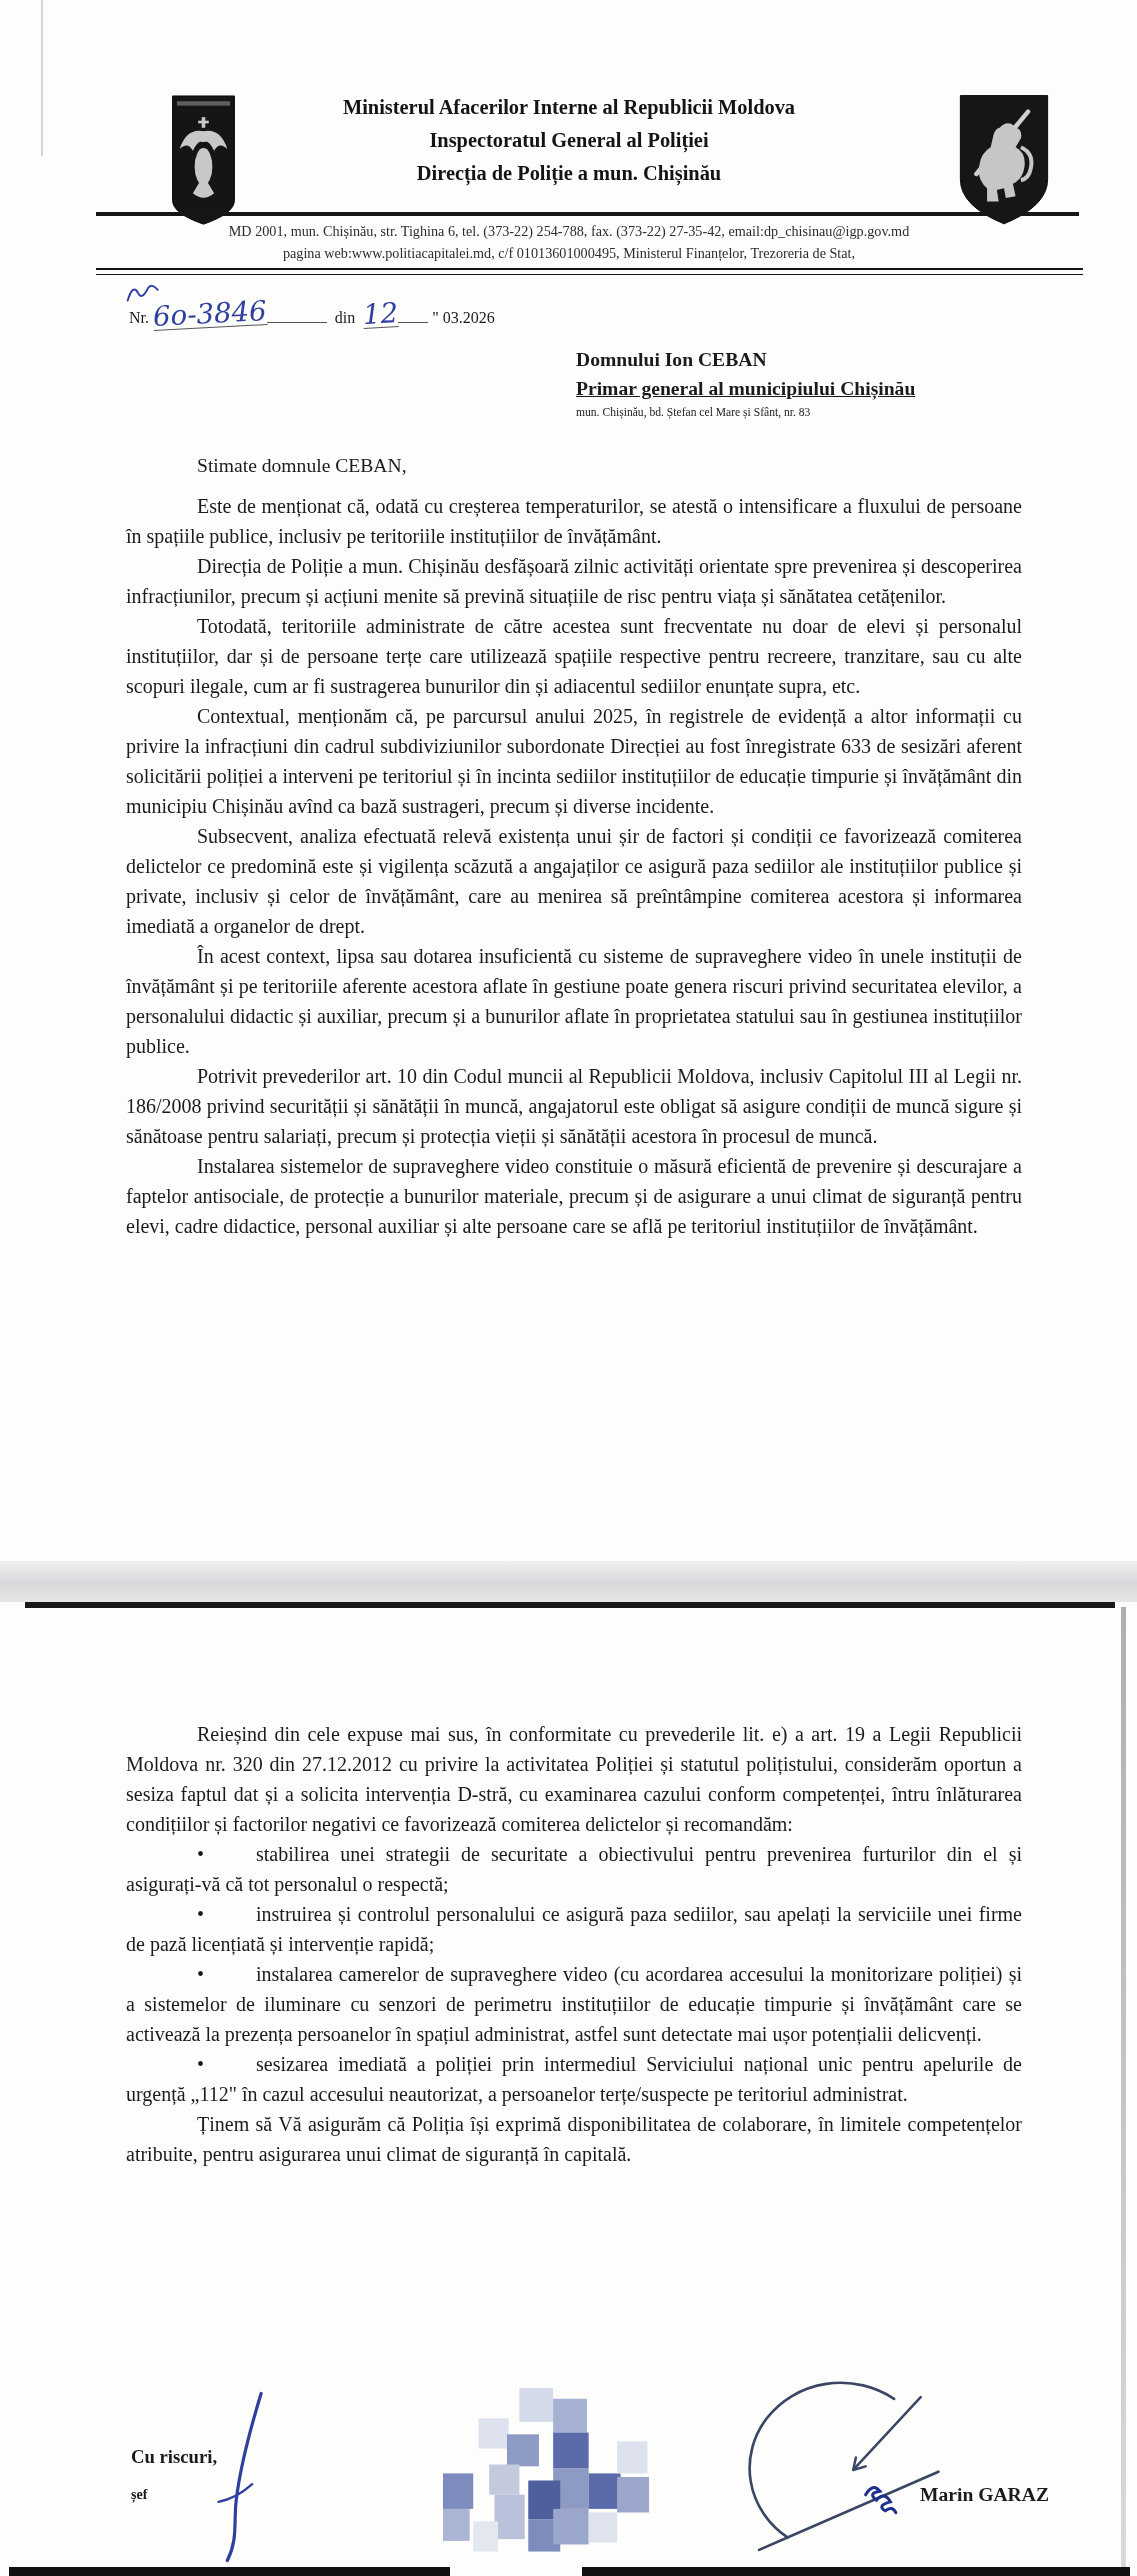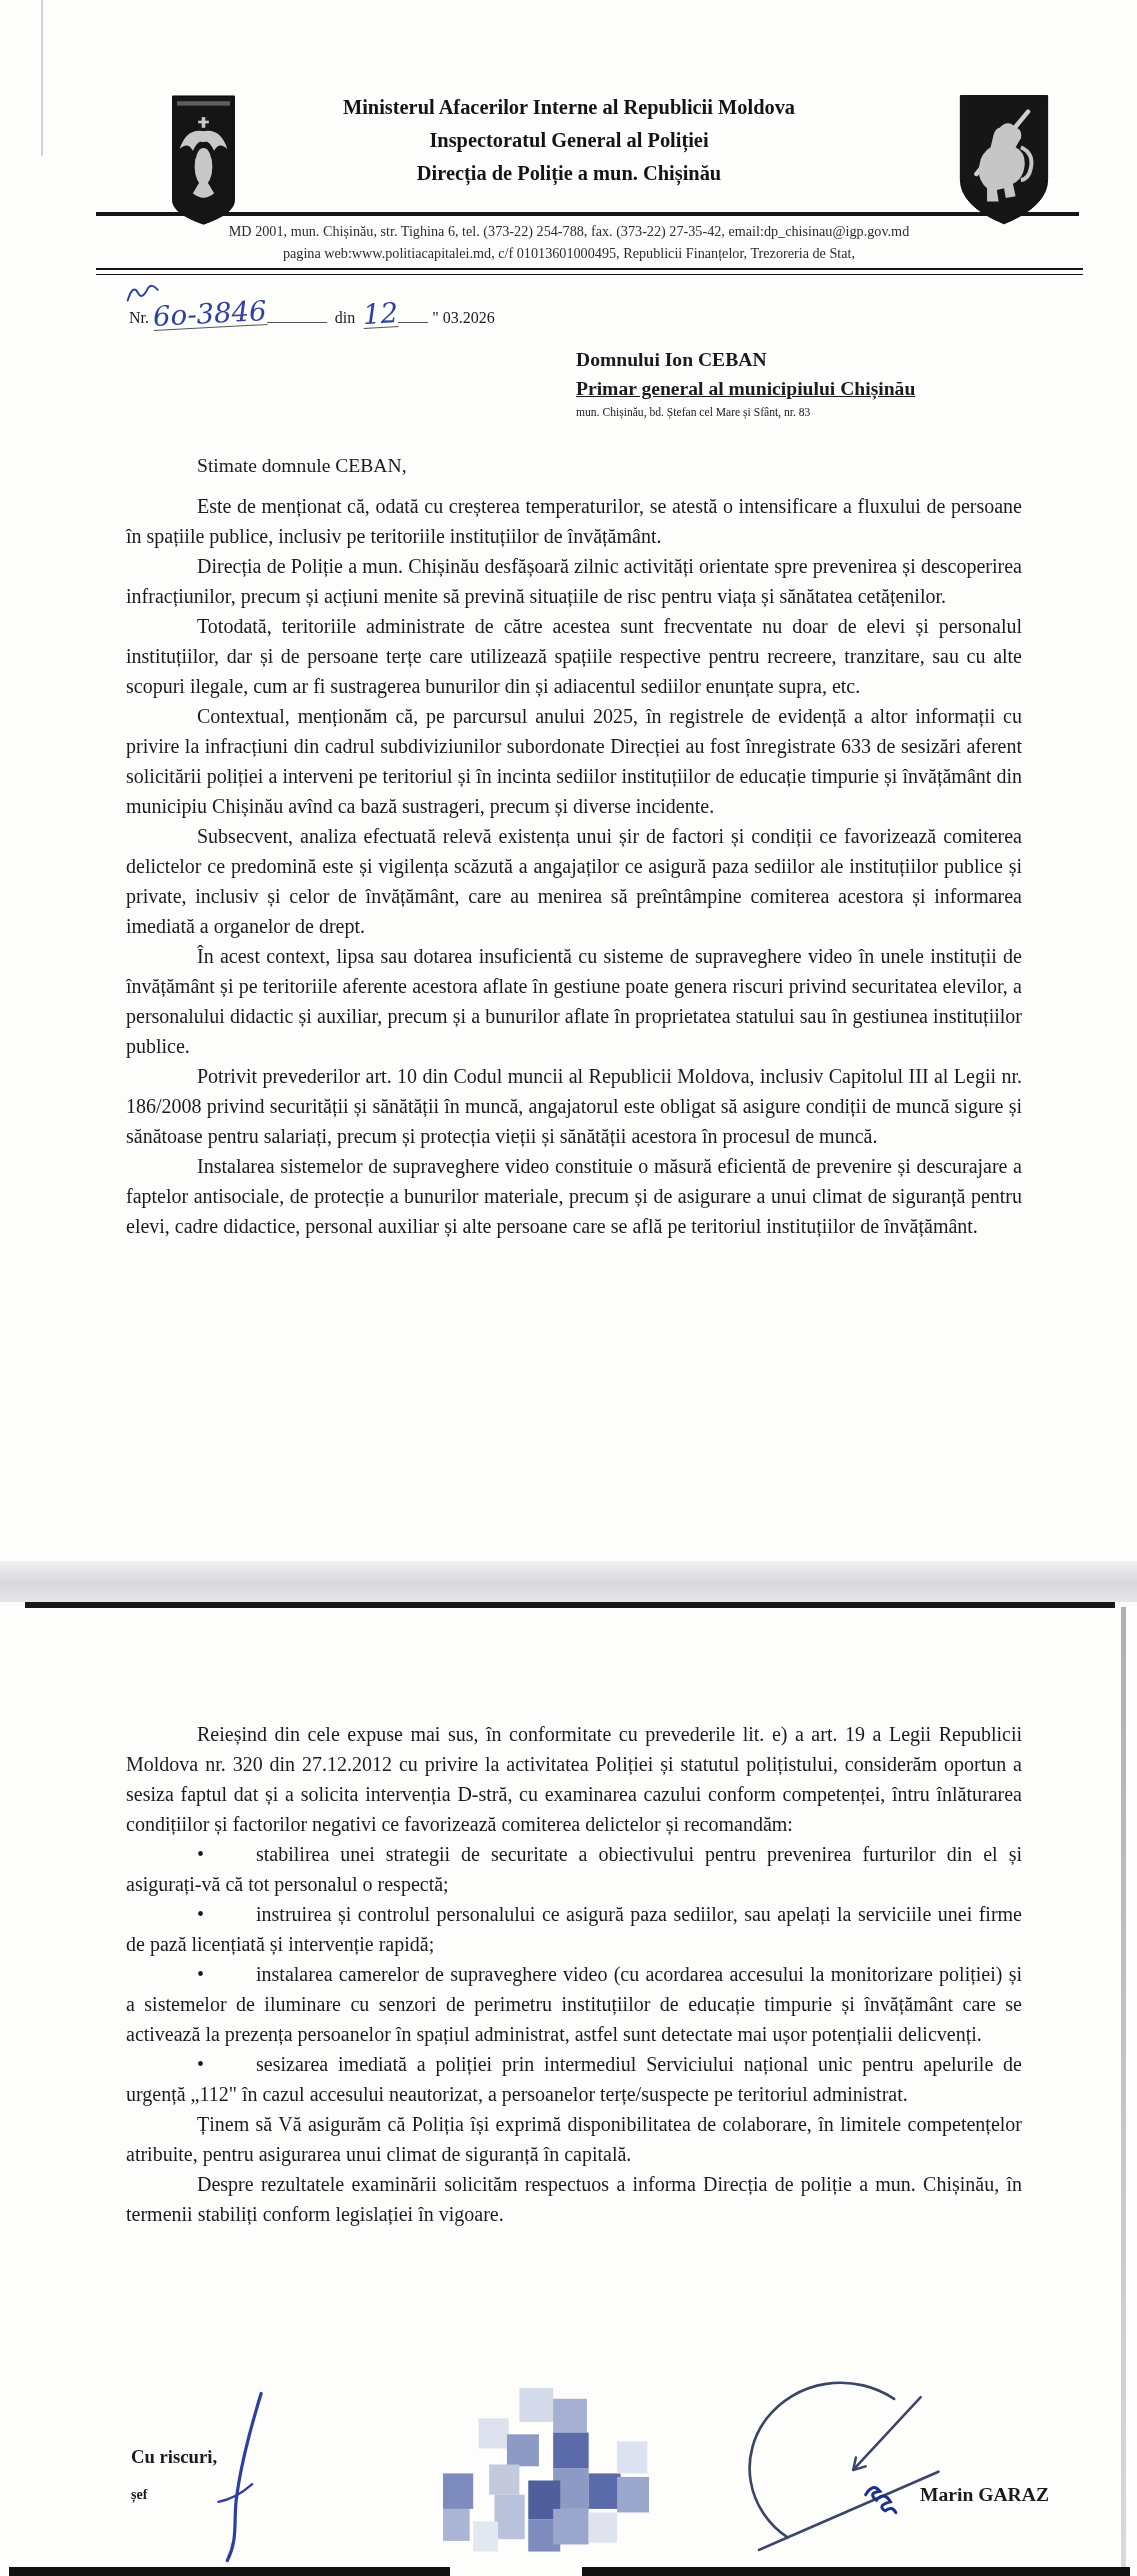--- a/index.html
+++ b/index.html
@@ -98,21 +98,21 @@
 
   <div class="hdr-title">
     <div>Ministerul Afacerilor Interne al Republicii Moldova</div>
     <div>Inspectoratul General al Poliției</div>
     <div>Direcția de Poliție a mun. Chișinău</div>
   </div>
 
   <div class="rule1"></div>
   <div class="contact">
     <div>MD 2001, mun. Chișinău, str. Tighina 6, tel. (373-22) 254-788, fax. (373-22) 27-35-42, email:dp_chisinau@igp.gov.md</div>
-    <div>pagina web:www.politiacapitalei.md, c/f 01013601000495, Republicii Finanțelor, Trezoreria de Stat,</div>
+    <div>pagina web:www.politiacapitalei.md, c/f 01013601000495, Ministerul Finanțelor, Trezoreria de Stat,</div>
   </div>
   <div class="rule2"></div>
 
   <div class="scribble-nr">
     <svg width="41" height="23" viewBox="0 0 46 26">
       <path d="M4 22 Q10 2 16 14 Q20 22 27 8 Q31 2 38 10" stroke="#2f3f9f" stroke-width="2.2" fill="none" stroke-linecap="round"></path>
     </svg>
   </div>
 
   <div class="nr-line">
@@ -149,21 +149,20 @@
   <div class="topline"></div>
   <div class="p2edge"></div>
 
   <div class="paras" id="p2-paras">
     <p class="para">Reieșind din cele expuse mai sus, în conformitate cu prevederile lit. e) a art. 19 a Legii Republicii Moldova nr. 320 din 27.12.2012 cu privire la activitatea Poliției și statutul polițistului, considerăm oportun a sesiza faptul dat și a solicita intervenția D-stră, cu examinarea cazului conform competenței, întru înlăturarea condițiilor și factorilor negativi ce favorizează comiterea delictelor și recomandăm:</p>
     <p class="para"><span class="bdot">•</span><span>stabilirea unei strategii de securitate a obiectivului pentru prevenirea furturilor din el și asigurați-vă că tot personalul o respectă;</span></p>
     <p class="para"><span class="bdot">•</span><span>instruirea și controlul personalului ce asigură paza sediilor, sau apelați la serviciile unei firme de pază licențiată și intervenție rapidă;</span></p>
     <p class="para"><span class="bdot">•</span><span>instalarea camerelor de supraveghere video (cu acordarea accesului la monitorizare poliției) și a sistemelor de iluminare cu senzori de perimetru instituțiilor de educație timpurie și învățământ care se activează la prezența persoanelor în spațiul administrat, astfel sunt detectate mai ușor potențialii delicvenți.</span></p>
     <p class="para"><span class="bdot">•</span><span>sesizarea imediată a poliției prin intermediul Serviciului național unic pentru apelurile de urgență „112" în cazul accesului neautorizat, a persoanelor terțe/suspecte pe teritoriul administrat.</span></p>
     <p class="para">Ținem să Vă asigurăm că Poliția își exprimă disponibilitatea de colaborare, în limitele competențelor atribuite, pentru asigurarea unui climat de siguranță în capitală.</p>
-    <p class="para">Despre rezultatele examinării solicităm respectuos a informa Direcția de poliție a mun. Chișinău, în termenii stabiliți conform legislației în vigoare.</p>
   </div>
 
   <div class="sig-respect">Cu riscuri,</div>
   <div class="sig-title">șef</div>
 
   <div class="penstroke">
     <svg width="80" height="178" viewBox="0 0 90 200">
       <path d="M62 6 C48 52 38 92 34 126 C31 152 36 170 24 194" stroke="#2f3f9f" stroke-width="3.6" fill="none" stroke-linecap="round"></path>
       <path d="M14 128 q20 -4 38 -20" stroke="#2f3f9f" stroke-width="2.6" fill="none" stroke-linecap="round"></path>
     </svg>

